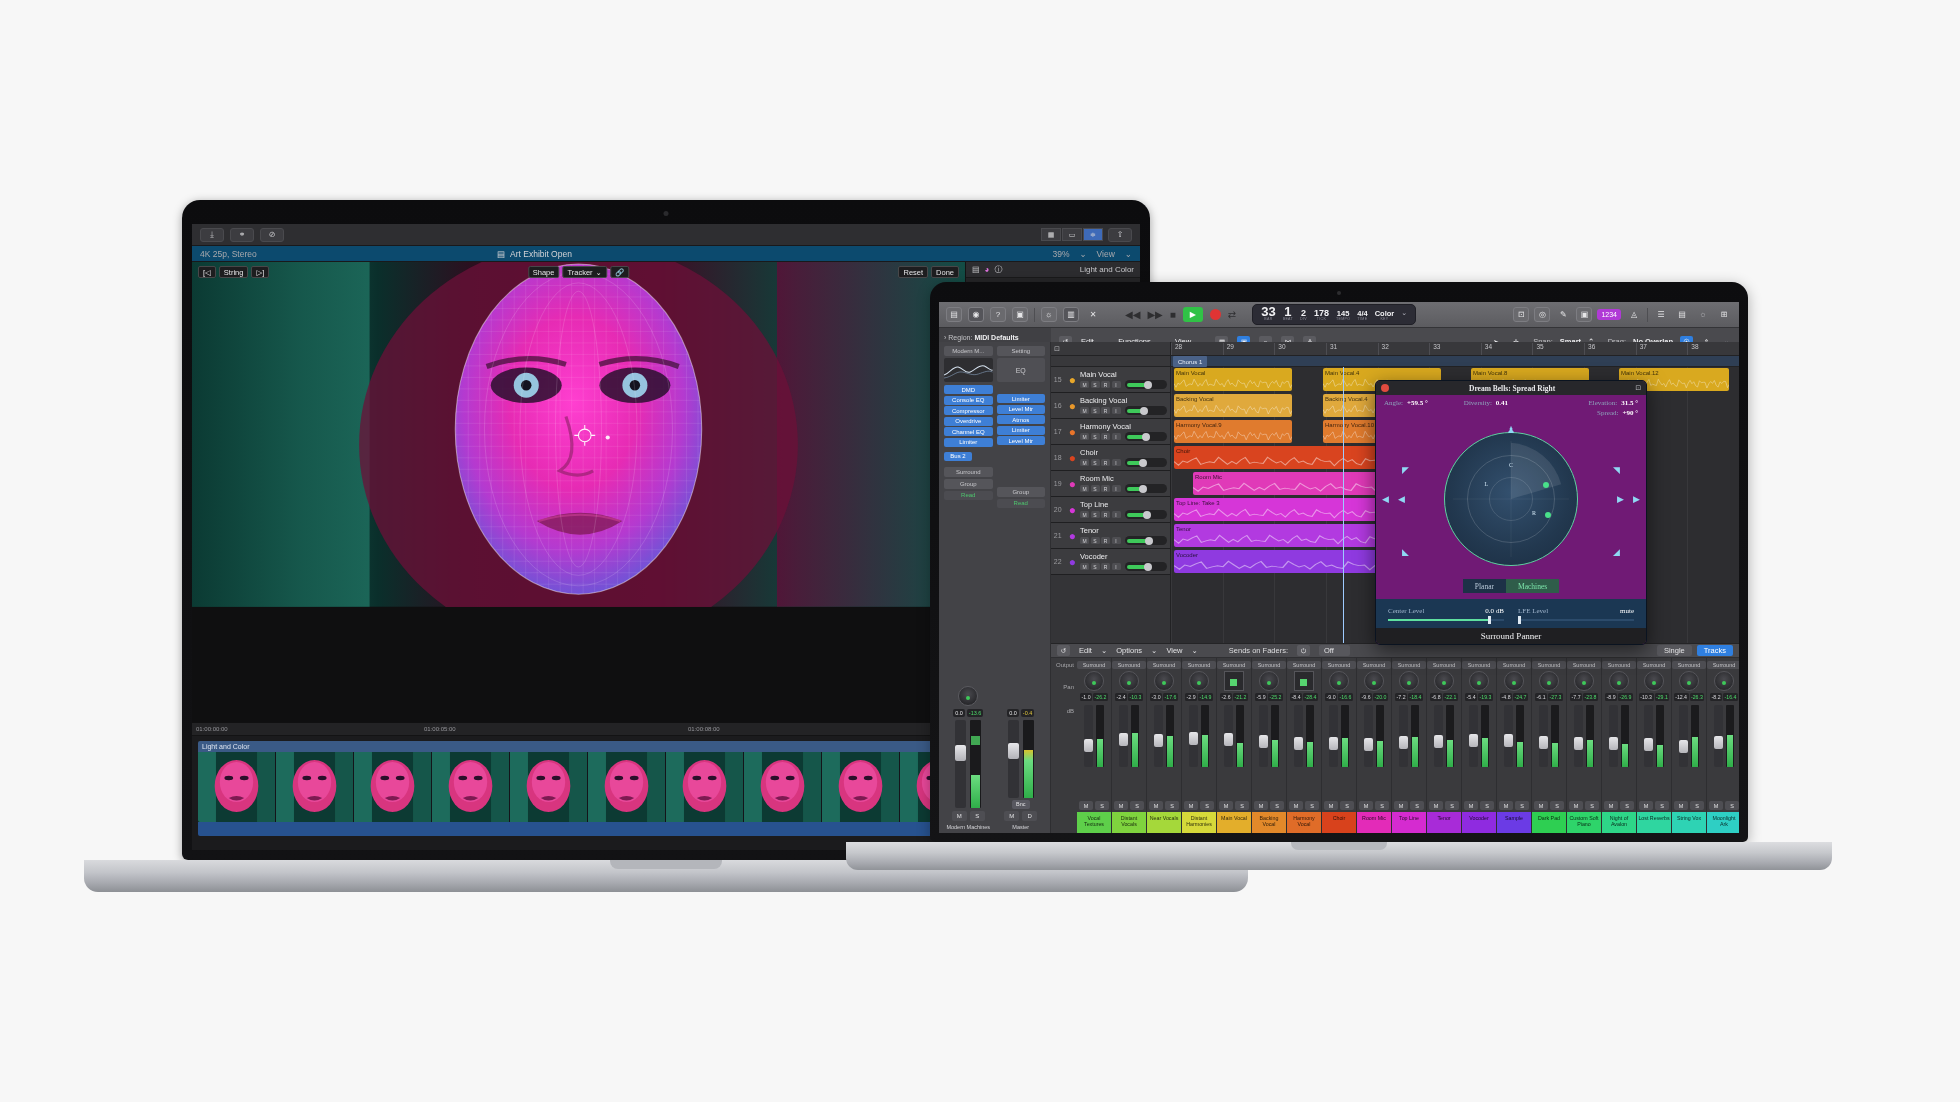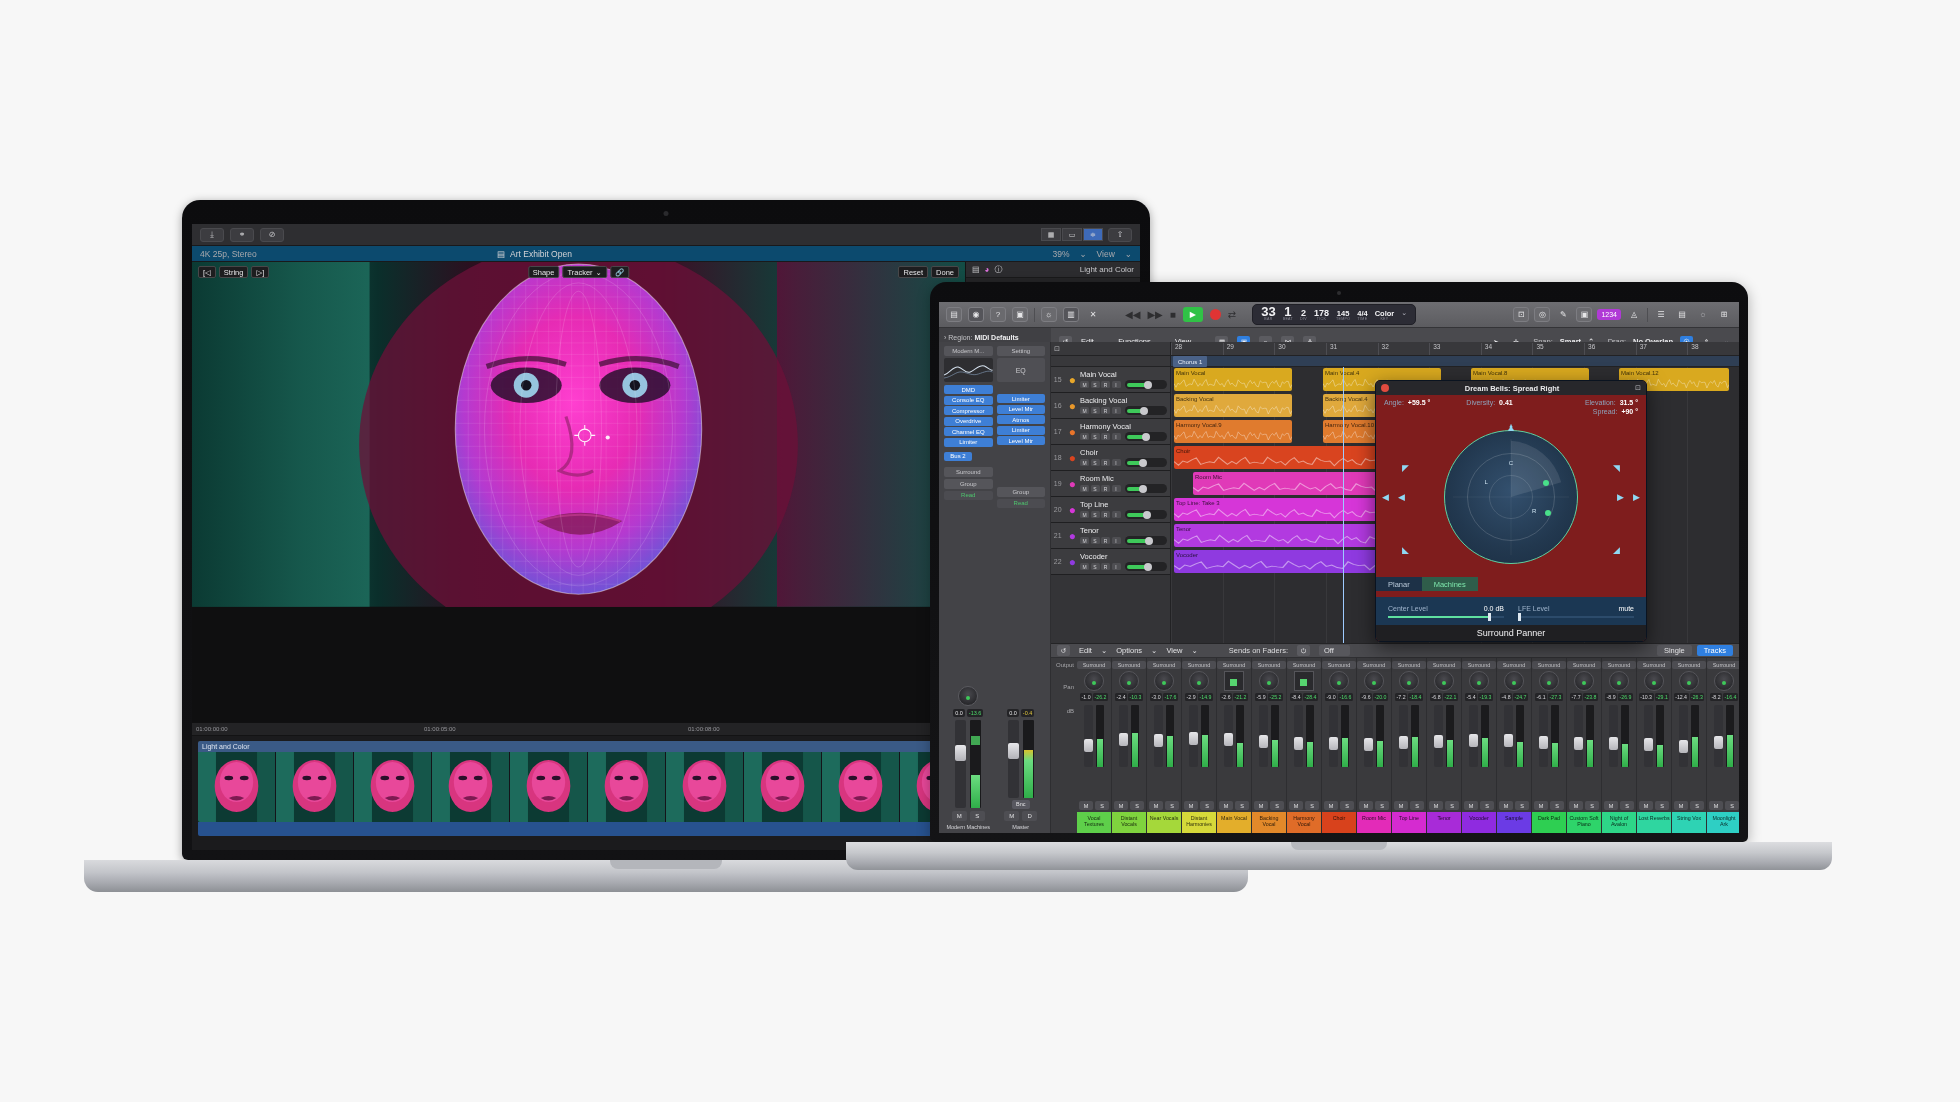--- a/index.html
+++ b/index.html
@@ -253,41 +253,41 @@
   .mxs .slot .cap { position: absolute; width: 9px; height: 13px; background: linear-gradient(180deg,#e6e6e9,#b6b6bb); border-radius: 2px; }
   .mxs .meter { width: 8px; height: 62px; background: #1b1b1d; border-radius: 1px; position: relative; overflow:hidden;}
   .mxs .meter i { position: absolute; bottom: 0; left: 1px; right: 1px; background: linear-gradient(180deg,#6bdc80,#2fae49); }
   .mxs .ms { display: flex; gap: 2px; margin-top: 2px;}
   .mxs .ms b { width: 14px; height: 9px; font-size: 5.5px; font-weight: normal; background: #4e4e53; border-radius: 2px; display:flex;align-items:center;justify-content:center;}
   .mxs .nm { width: 100%; font-size: 5.3px; text-align: center; line-height: 6px; padding: 3px 1px; color: rgba(0,0,0,.8); min-height: 22px;}
 
   
   #panner {
     position: absolute; z-index: 30; border-radius: 5px; overflow: hidden;
-    background: #7f1d1d; box-shadow: 0 6px 20px rgba(0,0,0,.55); border: .5px solid #0a1320;
+    background: #701a75; box-shadow: 0 6px 20px rgba(0,0,0,.55); border: .5px solid #0a1320; font-family: Liberation Serif, serif;
   }
   .pn-title { height: 14px; background: #27272b; display: flex; align-items: center; padding: 0 5px; font-size: 7.5px; color: #eaeaec;}
   .pn-close { width: 8px; height: 8px; border-radius: 50%; background: #e04b3f; }
   .pn-title .t { margin-left: auto; margin-right: auto; font-weight: bold; }
   .pn-params { padding: 4px 8px 2px; font-size: 7px; color: #9fb4cc; }
   .pn-params .row { display: flex; align-items: center; }
   .pn-params .row .lbl { color: #8ea3bb; }
   .pn-params .row .val { color: #ffffff; font-weight: bold; margin-left: 4px;}
   .pn-stage { position: relative; height: 160px; }
   .pn-circle {
     position: absolute; left: 50%; top: 50%; transform: translate(-50%,-50%);
     width: 134px; height: 134px; border-radius: 50%;
     background: radial-gradient(circle at 50% 45%, #33506e 0%, #22384f 60%, #1a2c40 100%);
     border: 1.5px solid #5fd0a0;
   }
   .pn-inner { position: absolute; left: 50%; top: 50%; transform: translate(-50%,-50%); width: 88px; height: 88px; border-radius: 50%; border: .5px solid rgba(255,255,255,.16);}
   .pn-inner2 { position: absolute; left: 50%; top: 50%; transform: translate(-50%,-50%); width: 44px; height: 44px; border-radius: 50%; border: .5px solid rgba(255,255,255,.13);}
   .pn-dot { position: absolute; width: 6px; height: 6px; border-radius: 50%; background: #49e08a; }
   .pn-spk { position: absolute; color: #8fd8f3; font-size: 9px; }
-  .pn-toggle { display: flex; gap: 0; margin-bottom: 6px;}
+  .pn-toggle { display: flex; justify-content: center; gap: 0; margin-bottom: 6px;}
   .pn-toggle div { font-size: 7.5px; padding: 2.5px 12px; color: #b9c8d8; background:#1d3147; }
   .pn-toggle div.on { background: #2f5d4a; color: #7fe8ad; }
   .pn-levels { background: #1b3753; padding: 8px 12px 7px; }
   .pn-lvl-row { display: flex; gap: 14px; }
   .pn-lvl { flex: 1; }
   .pn-lvl .hdr { display: flex; justify-content: space-between; font-size: 7px; }
   .pn-lvl .hdr .l { color: #9fb4cc; }
   .pn-lvl .hdr .r { color: #fff; }
   .pn-lvl .track { height: 2px; background: #2c4b6b; margin-top: 4px; position: relative;}
   .pn-lvl .track i { position: absolute; left: 0; top: 0; height: 2px; background: #5fe0a0; }

